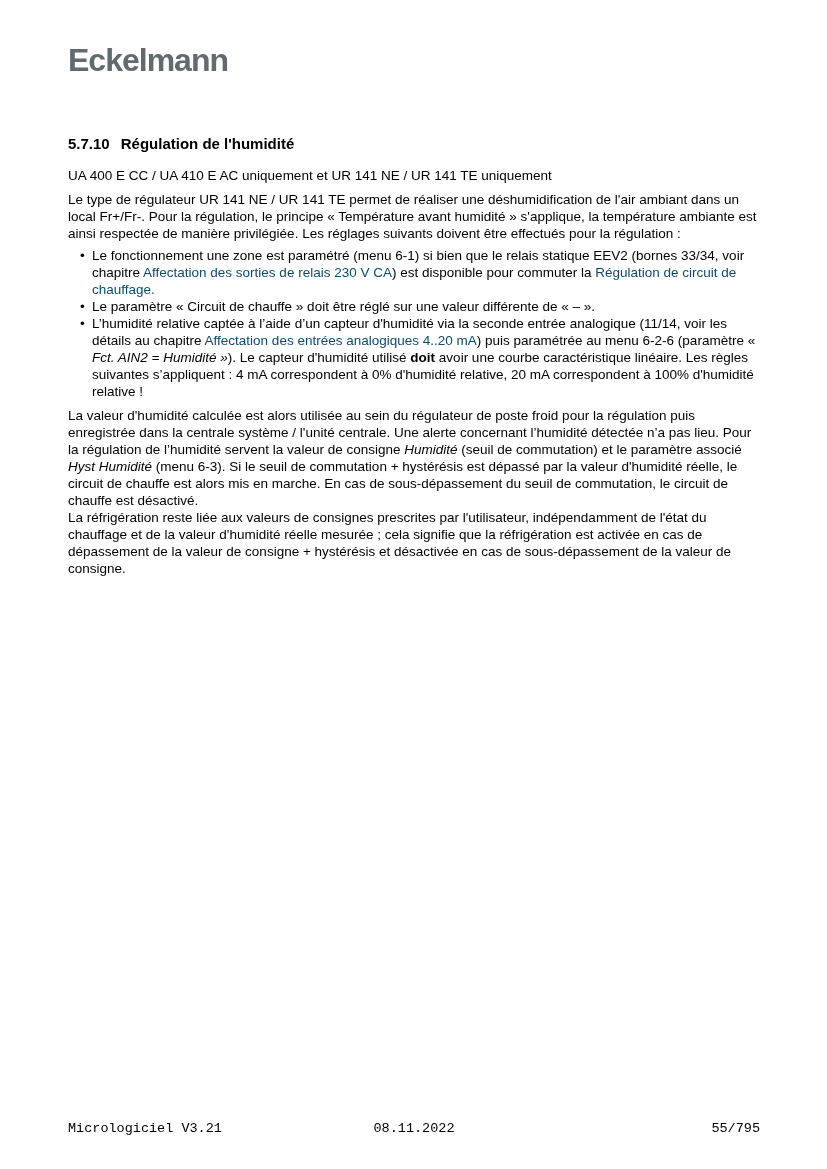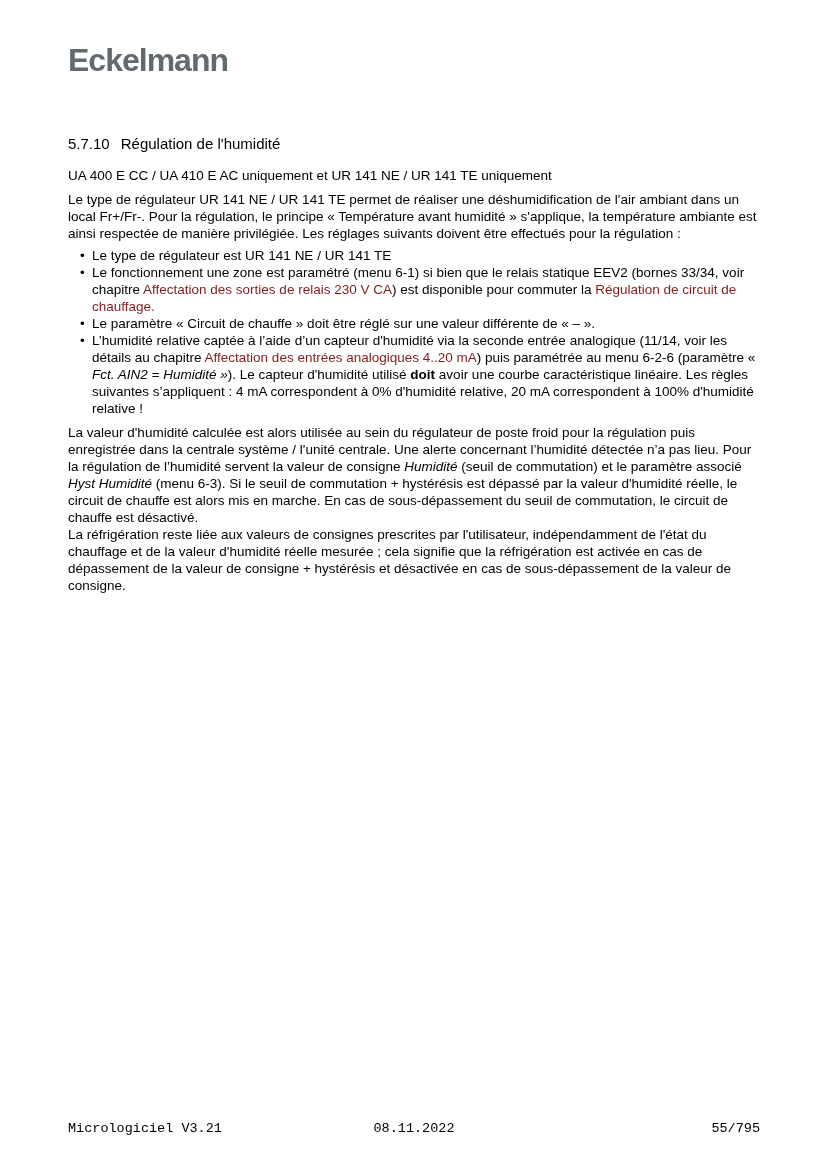--- a/index.html
+++ b/index.html
@@ -17,21 +17,21 @@
   .logo {
     font-size: 32px;
     font-weight: 700;
     color: #616a6e;
     letter-spacing: -1px;
     line-height: 32px;
   }
   .heading {
     margin: 59px 0 1px 0;
     font-size: 15px;
-    font-weight: 400;
+    font-weight: 700;
     line-height: 18px;
   }
   .heading-number { margin-right: 11px; }
   .body-text {
     font-size: 13.5px;
     line-height: 17px;
   }
   .subtitle { margin: 14px 0 0 0; }
   .para { margin: 7px 0 0 0; }
   ul.settings {
@@ -45,21 +45,21 @@
   }
   ul.settings li::before {
     content: "\2022";
     position: absolute;
     left: 12px;
     top: 0;
   }
   .para2 { margin-top: 7px; }
   .para3 { margin-top: 0; }
   a.doc-link {
-    color: #7f1d1d;
+    color: #0c4a6e;
     text-decoration: none;
     cursor: pointer;
   }
   .italic { font-style: italic; }
   .bold { font-weight: 700; }
   .footer {
     position: absolute;
     left: 68px;
     right: 67px;
     top: 1120px;
@@ -81,21 +81,20 @@
 
   <h2 class="heading">
     <span class="heading-number">5.7.10</span><span>Régulation de l'humidité</span>
   </h2>
 
   <p class="body-text subtitle">UA 400 E CC / UA 410 E AC uniquement et UR 141 NE / UR 141 TE uniquement</p>
 
   <p class="body-text para"><span>Le type de régulateur UR 141 NE / UR 141 TE permet de réaliser une déshumidification de l'air ambiant dans un local Fr+/Fr-. Pour la régulation, le principe « Température avant humidité » s'applique, la température ambiante est ainsi respectée de manière privilégiée. Les réglages suivants doivent être effectués pour la régulation :</span></p>
 
   <ul class="settings body-text">
-    <li><span>Le type de régulateur est UR 141 NE / UR 141 TE</span></li>
     <li><span>Le fonctionnement une zone est paramétré (menu 6-1) si bien que le relais statique EEV2 (bornes 33/34, voir chapitre </span><a class="doc-link" href="#">Affectation des sorties de relais 230 V CA</a><span>) est disponible pour commuter la </span><a class="doc-link" href="#">Régulation de circuit de chauffage.</a></li>
     <li><span>Le paramètre « Circuit de chauffe » doit être réglé sur une valeur différente de « – ».</span></li>
     <li><span>L’humidité relative captée à l’aide d’un capteur d'humidité via la seconde entrée analogique (11/14, voir les détails au chapitre </span><a class="doc-link" href="#">Affectation des entrées analogiques 4..20 mA</a><span>) puis paramétrée au menu 6-2-6 (paramètre « </span><span class="italic">Fct. AIN2 = Humidité »</span><span>). Le capteur d'humidité utilisé </span><span class="bold">doit</span><span> avoir une courbe caractéristique linéaire. Les règles suivantes s’appliquent : 4 mA correspondent à 0% d'humidité relative, 20 mA correspondent à 100% d'humidité relative !</span></li>
   </ul>
 
   <p class="body-text para para2"><span>La valeur d'humidité calculée est alors utilisée au sein du régulateur de poste froid pour la régulation puis enregistrée dans la centrale système / l'unité centrale. Une alerte concernant l’humidité détectée n’a pas lieu. Pour la régulation de l’humidité servent la valeur de consigne </span><span class="italic">Humidité</span><span> (seuil de commutation) et le paramètre associé </span><span class="italic">Hyst Humidité</span><span> (menu 6-3). Si le seuil de commutation + hystérésis est dépassé par la valeur d'humidité réelle, le circuit de chauffe est alors mis en marche. En cas de sous-dépassement du seuil de commutation, le circuit de chauffe est désactivé.</span></p>
 
   <p class="body-text para para3"><span>La réfrigération reste liée aux valeurs de consignes prescrites par l'utilisateur, indépendamment de l'état du chauffage et de la valeur d'humidité réelle mesurée ; cela signifie que la réfrigération est activée en cas de dépassement de la valeur de consigne + hystérésis et désactivée en cas de sous-dépassement de la valeur de consigne.</span></p>
 
   <div class="footer">

